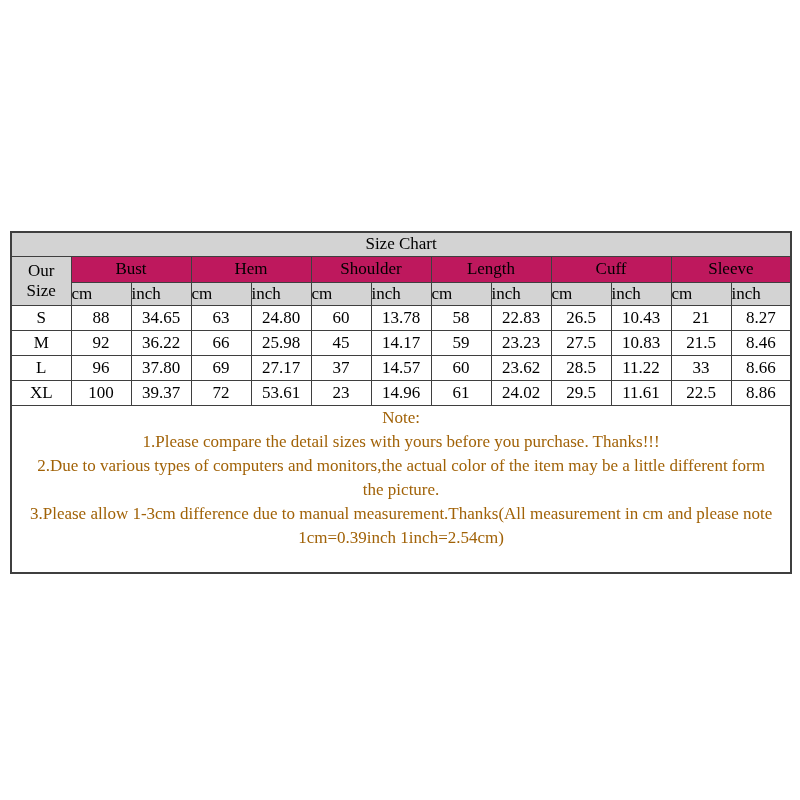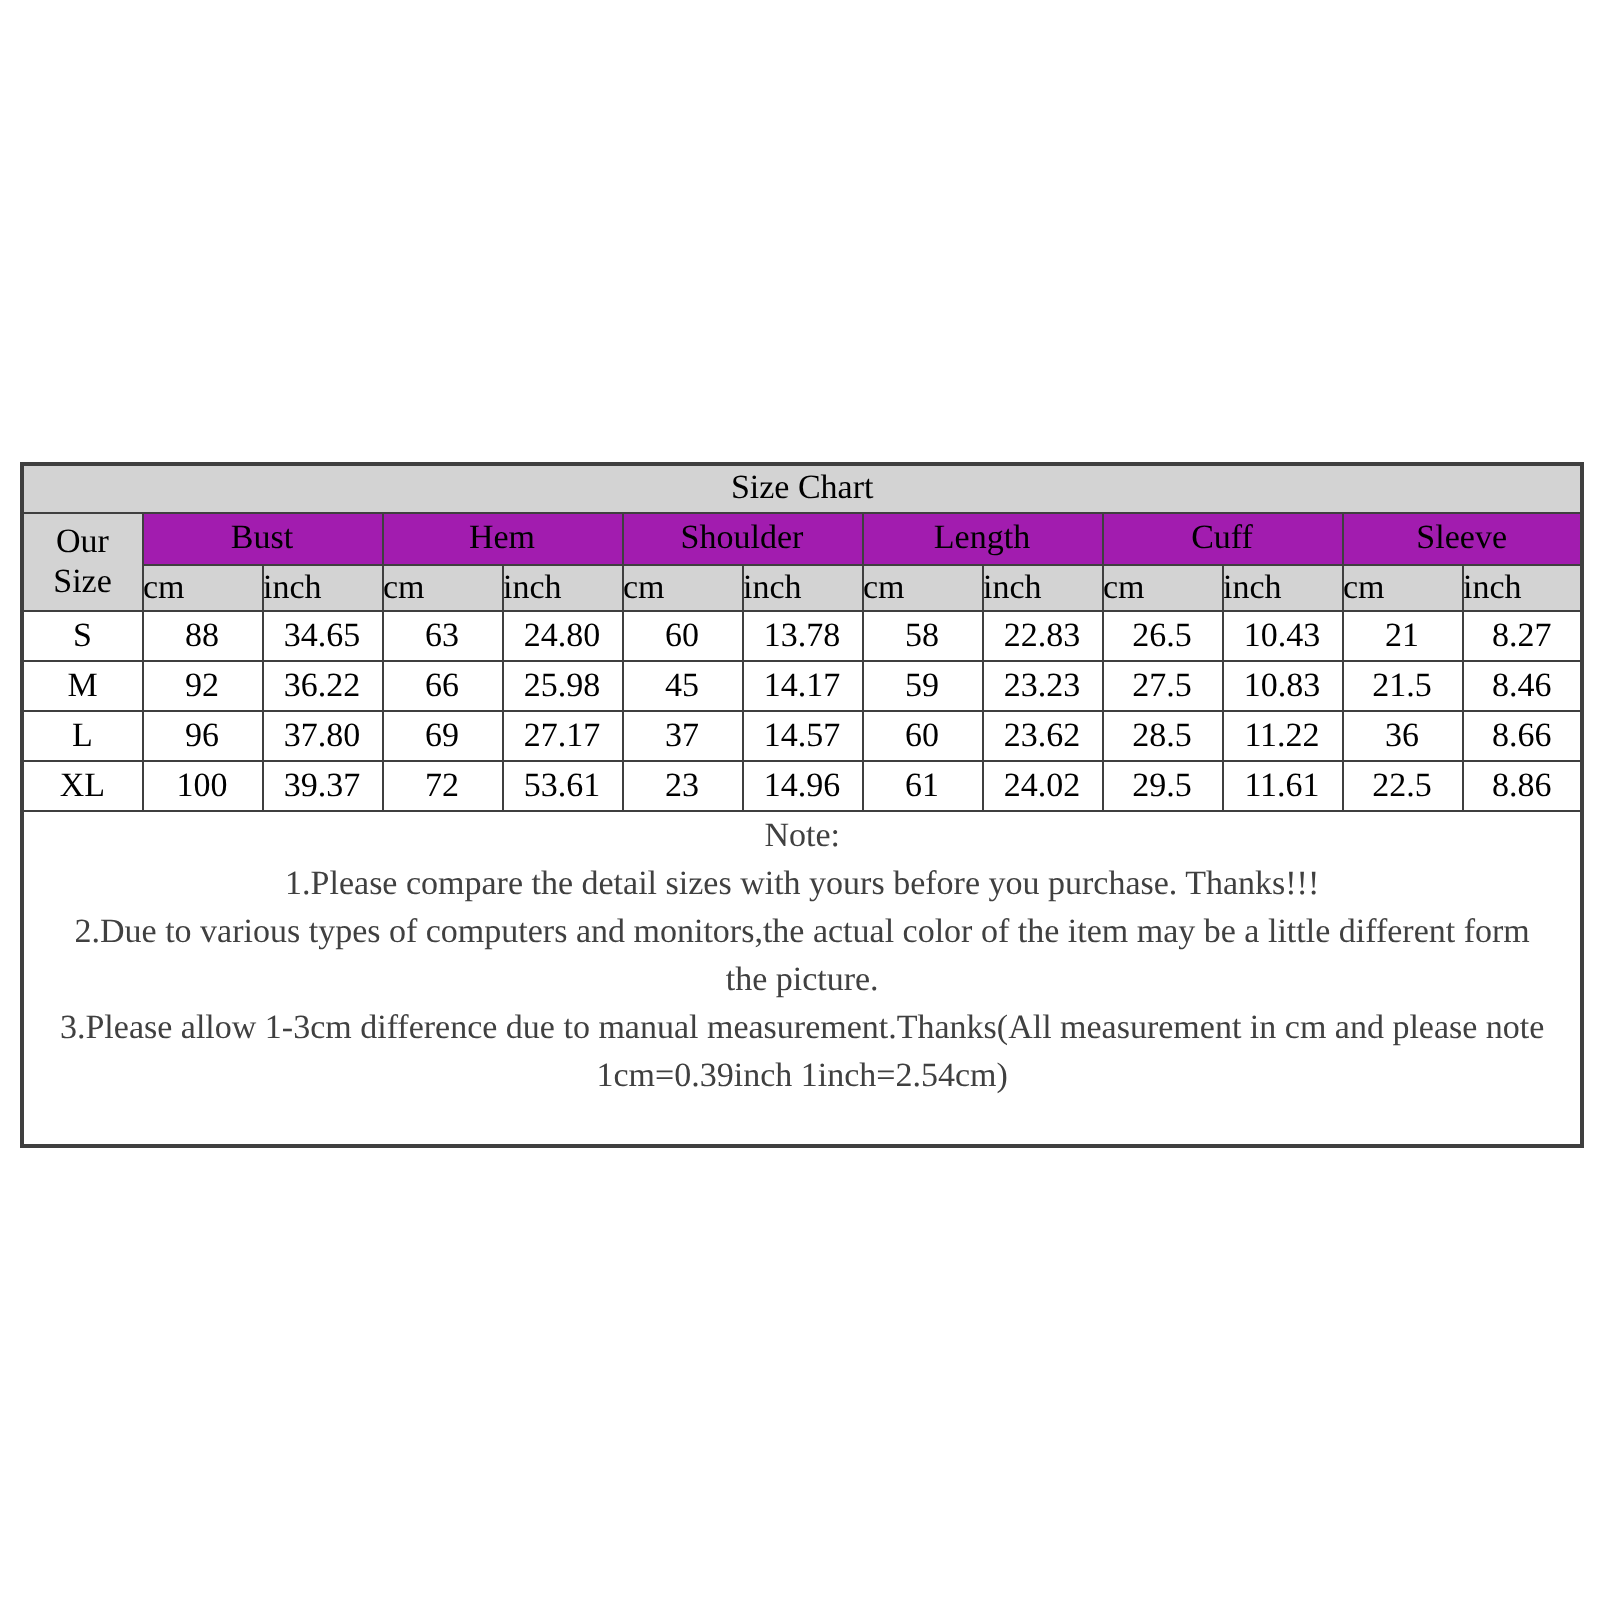--- a/index.html
+++ b/index.html
@@ -37,21 +37,21 @@
     white-space: nowrap;
   }
   .title-row th {
     background: #d3d3d3;
     font-weight: bold;
     font-size: 18px;
     height: 23px;
     text-align: center;
   }
   .group-row th {
-    background: #a21caf;
+    background: #be185d;
     font-weight: bold;
     font-size: 18px;
     height: 25px;
   }
   th.corner {
     background: #d3d3d3;
     font-weight: bold;
     font-size: 18px;
     text-align: center;
     vertical-align: middle;
@@ -70,21 +70,21 @@
   }
   td.note-cell {
     height: 166px;
     vertical-align: top;
     padding-top: 12px;
     background: #ffffff;
     white-space: normal;
   }
   .note-line {
     text-align: center;
-    color: #404040;
+    color: #a16207;
     font-size: 17px;
     line-height: 24px;
   }
 </style>
 </head>
 <body>
 
 <div class="sheet">
   <table class="size-chart">
     <colgroup>
@@ -173,21 +173,21 @@
       <td>96</td>
       <td>37.80</td>
       <td>69</td>
       <td>27.17</td>
       <td>37</td>
       <td>14.57</td>
       <td>60</td>
       <td>23.62</td>
       <td>28.5</td>
       <td>11.22</td>
-      <td>36</td>
+      <td>33</td>
       <td>8.66</td>
     </tr>
 
     <tr class="data-row">
       <td>XL</td>
       <td>100</td>
       <td>39.37</td>
       <td>72</td>
       <td>53.61</td>
       <td>23</td>

